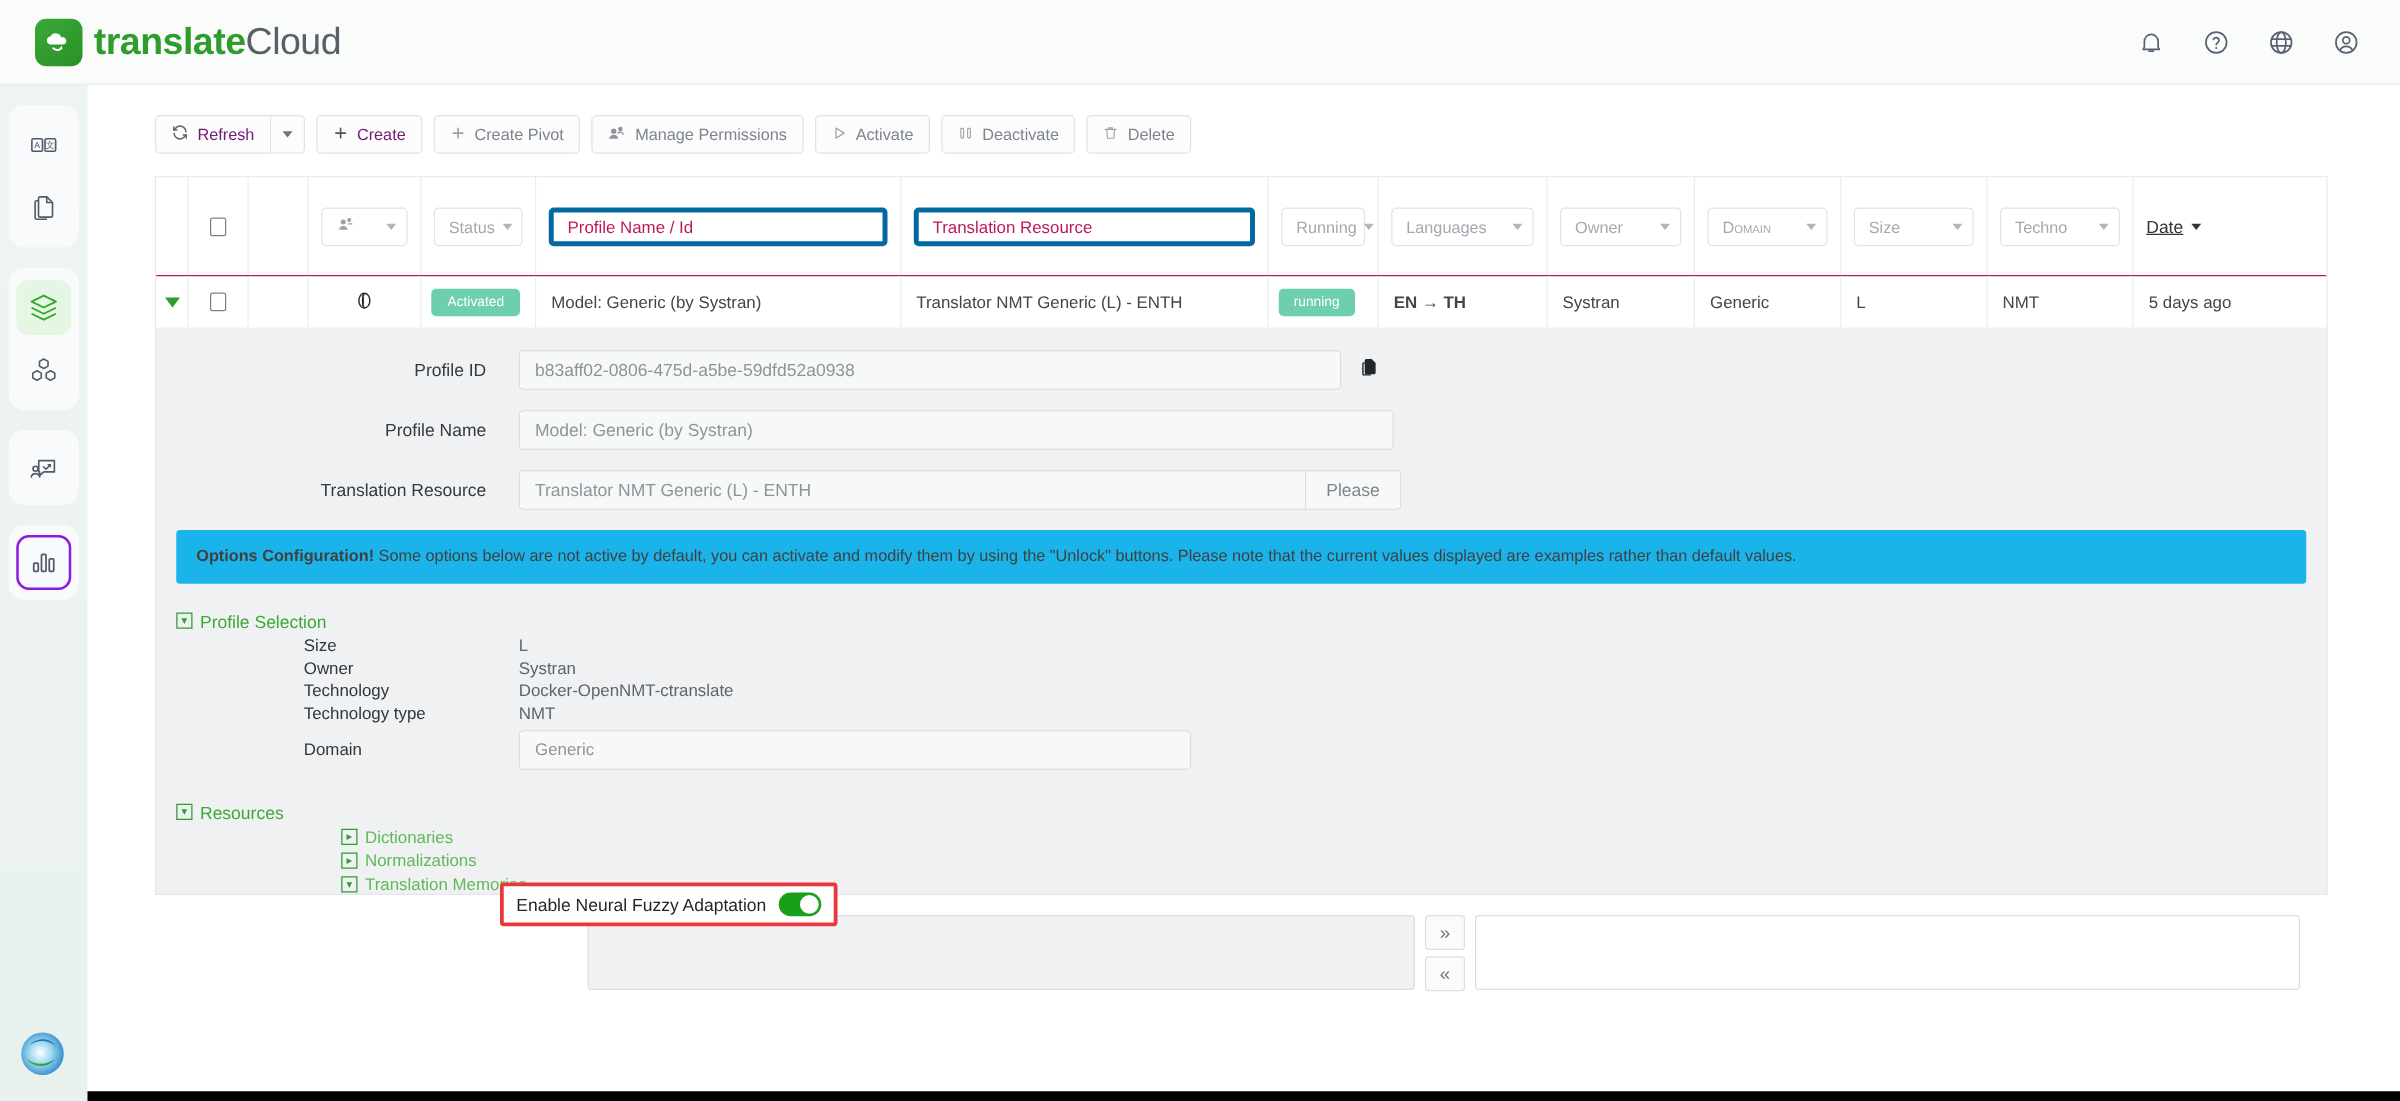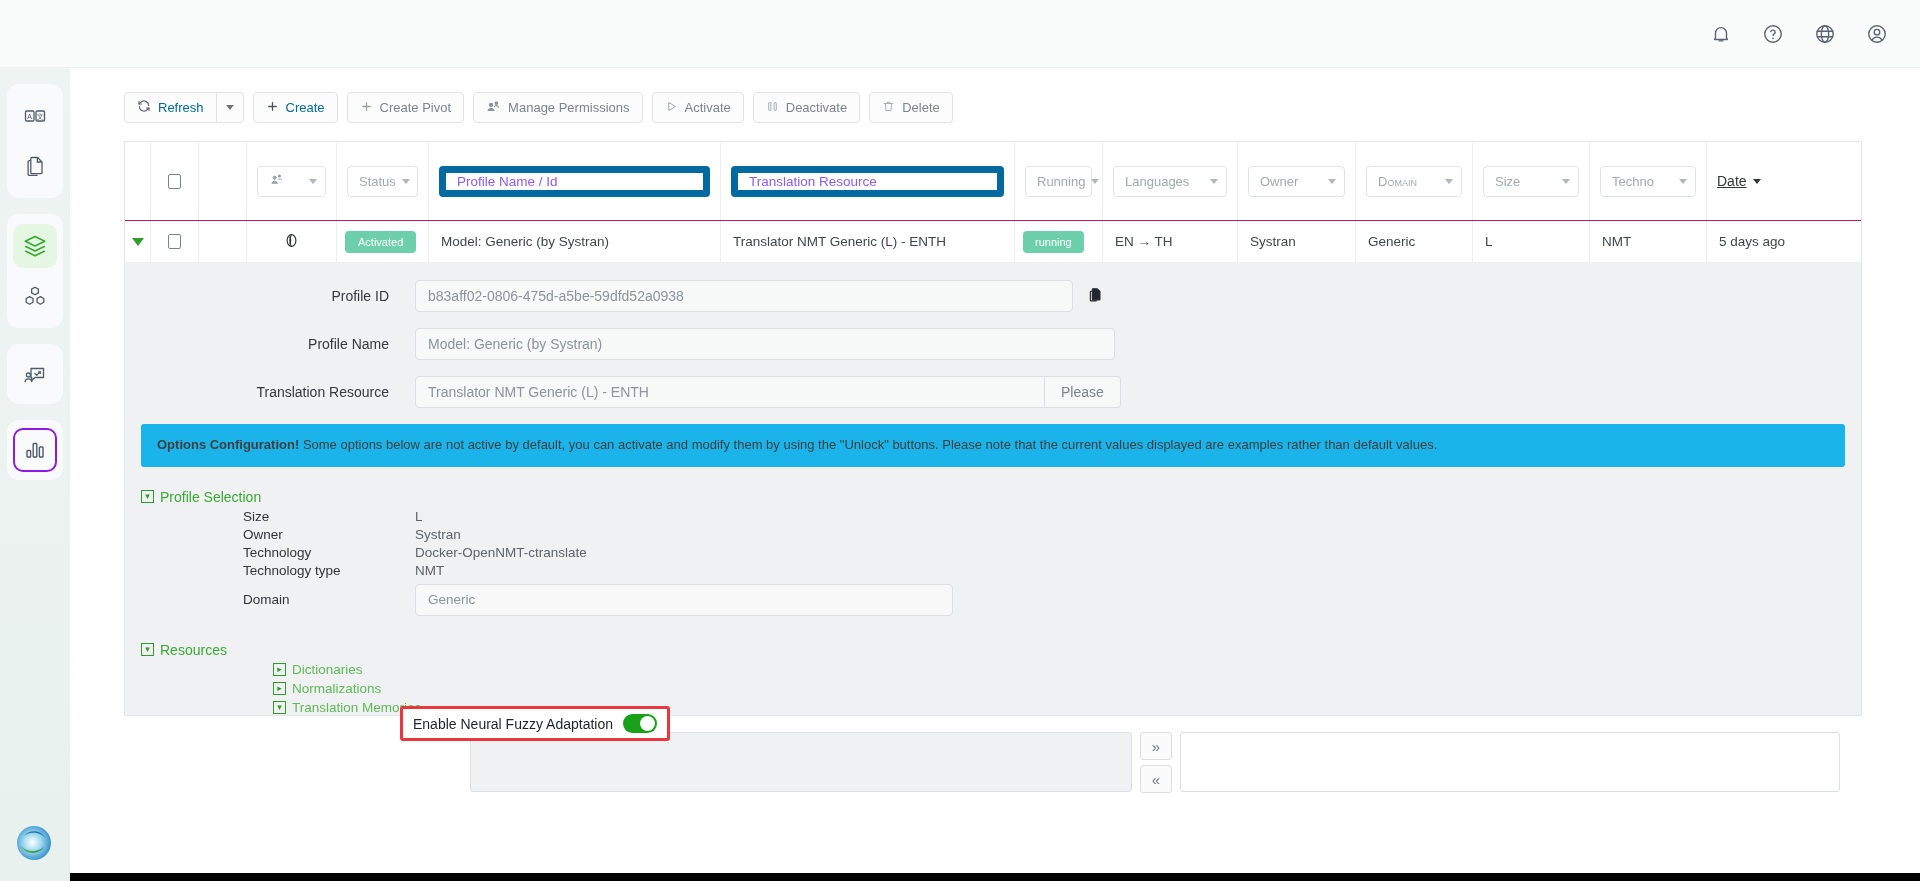--- a/index.html
+++ b/index.html
@@ -71,40 +71,40 @@
 
   
   #toolbar { display: flex; margin: 24px 0 0 54px; gap: 9px; align-items: stretch; }
   .tb {
     display: flex; align-items: center; gap: 7px;
     height: 31px; padding: 0 12px;
     border: 1px solid #dfe3e6; border-radius: 4px;
     background: #fcfcfd; font-size: 13px; color: #7c848d;
     cursor: pointer; white-space: nowrap;
   }
-  .tb.strong { color: #0369a1; }
+  .tb.strong { color: #701a75; }
   .tb-split { display: flex; }
   .tb-split .tb:first-child { border-top-right-radius: 0; border-bottom-right-radius: 0; }
   .tb-split .tb.caret { border-left: none; border-top-left-radius: 0; border-bottom-left-radius: 0; padding: 0 9px; }
   .caret-tri {
     width: 0; height: 0; border-left: 4px solid transparent; border-right: 4px solid transparent;
     border-top: 5px solid #6d757e;
   }
 
   
   #table { margin: 18px 0 0 54px; width: 1738px; border: 1px solid #e4e7ea; border-bottom: none; }
   #filterrow { display: flex; height: 78px; background: #fff; }
   .fcell {
     border-right: 1px solid #eceef0; display: flex; align-items: center;
     padding: 0 10px; height: 100%;
   }
   .fcell:last-child { border-right: none; }
   .fin {
-    height: 31px; border: 7px solid #0369a1; border-radius: 4px;
-    background: #fff; font-size: 13.5px; color: #8b5cf6;
+    height: 31px; border: 4px solid #0369a1; border-radius: 4px;
+    background: #fff; font-size: 13.5px; color: #be185d;
     display: flex; align-items: center; padding: 0 11px; width: 100%;
   }
   .fsel {
     height: 31px; border: 1px solid #e0e4e7; border-radius: 4px;
     background: #fff; font-size: 13px; color: #a3a9af;
     display: flex; align-items: center; justify-content: space-between;
     padding: 0 8px 0 11px; gap: 6px; width: 100%;
   }
   .fsel .caret-tri { border-top-color: #b0b6bc; }
   .smallcaps { font-variant: small-caps; }
@@ -198,20 +198,32 @@
     font-size: 15px; color: #6d757e; cursor: pointer;
   }
   .tpanel2 { width: 660px; height: 60px; background: #fff; border: 1px solid #dcdfe2; border-radius: 3px; }
 
   #bottombar { position: absolute; left: 0; bottom: 0; width: 1920px; height: 8px; background: #000; }
 </style>
 </head>
 <body>
 
 <div id="topbar">
+  <div id="brand">
+    <div class="brand-tile">
+      <svg width="24" height="24" viewBox="0 0 24 24" fill="none">
+        <path d="M5 13.5a3.2 3.2 0 0 1 .4-6.3A4.6 4.6 0 0 1 14 7.9a2.9 2.9 0 0 1 4 2.7 2.9 2.9 0 0 1-2.9 2.9H5z" fill="#fff"></path>
+        <path d="M7.5 16.5c1.6 1.8 4.6 2 6.4.3" stroke="#fff" stroke-width="1.5" stroke-linecap="round"></path>
+        <path d="M14.4 14.6l.6 2.6-2.6-.5" fill="#fff"></path>
+      </svg>
+    </div>
+    <div class="brand-text">
+      <span class="b1">translate</span><span class="b2">Cloud</span>
+    </div>
+  </div>
   <div id="topicons">
     <div class="topicon">
       <svg width="22" height="22" viewBox="0 0 24 24" fill="none" stroke="currentColor" stroke-width="1.5">
         <path d="M6 16v-5a6 6 0 0 1 12 0v5l1 2H5l1-2z" stroke-linejoin="round"></path>
         <path d="M10 19.5h4" stroke-linecap="round"></path>
       </svg>
     </div>
     <div class="topicon">
       <svg width="22" height="22" viewBox="0 0 24 24" fill="none" stroke="currentColor" stroke-width="1.5">
         <circle cx="12" cy="12" r="9"></circle>
@@ -490,21 +502,21 @@
         </span>
       </div>
       <div class="dcell" style="width:92px;padding:0 8px;">
         <span class="badge">Activated</span>
       </div>
       <div class="dcell" style="width:292px;">Model: Generic (by Systran)</div>
       <div class="dcell" style="width:294px;">Translator NMT Generic (L) - ENTH</div>
       <div class="dcell" style="width:88px;padding:0 8px;">
         <span class="badge" style="padding:5px 12px;">running</span>
       </div>
-      <div class="dcell" style="width:135px;">EN → TH</div>
+      <div class="dcell" style="width:135px;font-weight:bold;">EN → TH</div>
       <div class="dcell" style="width:118px;">Systran</div>
       <div class="dcell" style="width:117px;">Generic</div>
       <div class="dcell" style="width:117px;">L</div>
       <div class="dcell" style="width:117px;">NMT</div>
       <div class="dcell" style="flex:1;">5 days ago</div>
     </div>
   </div>
 
   <div id="detail">
 

